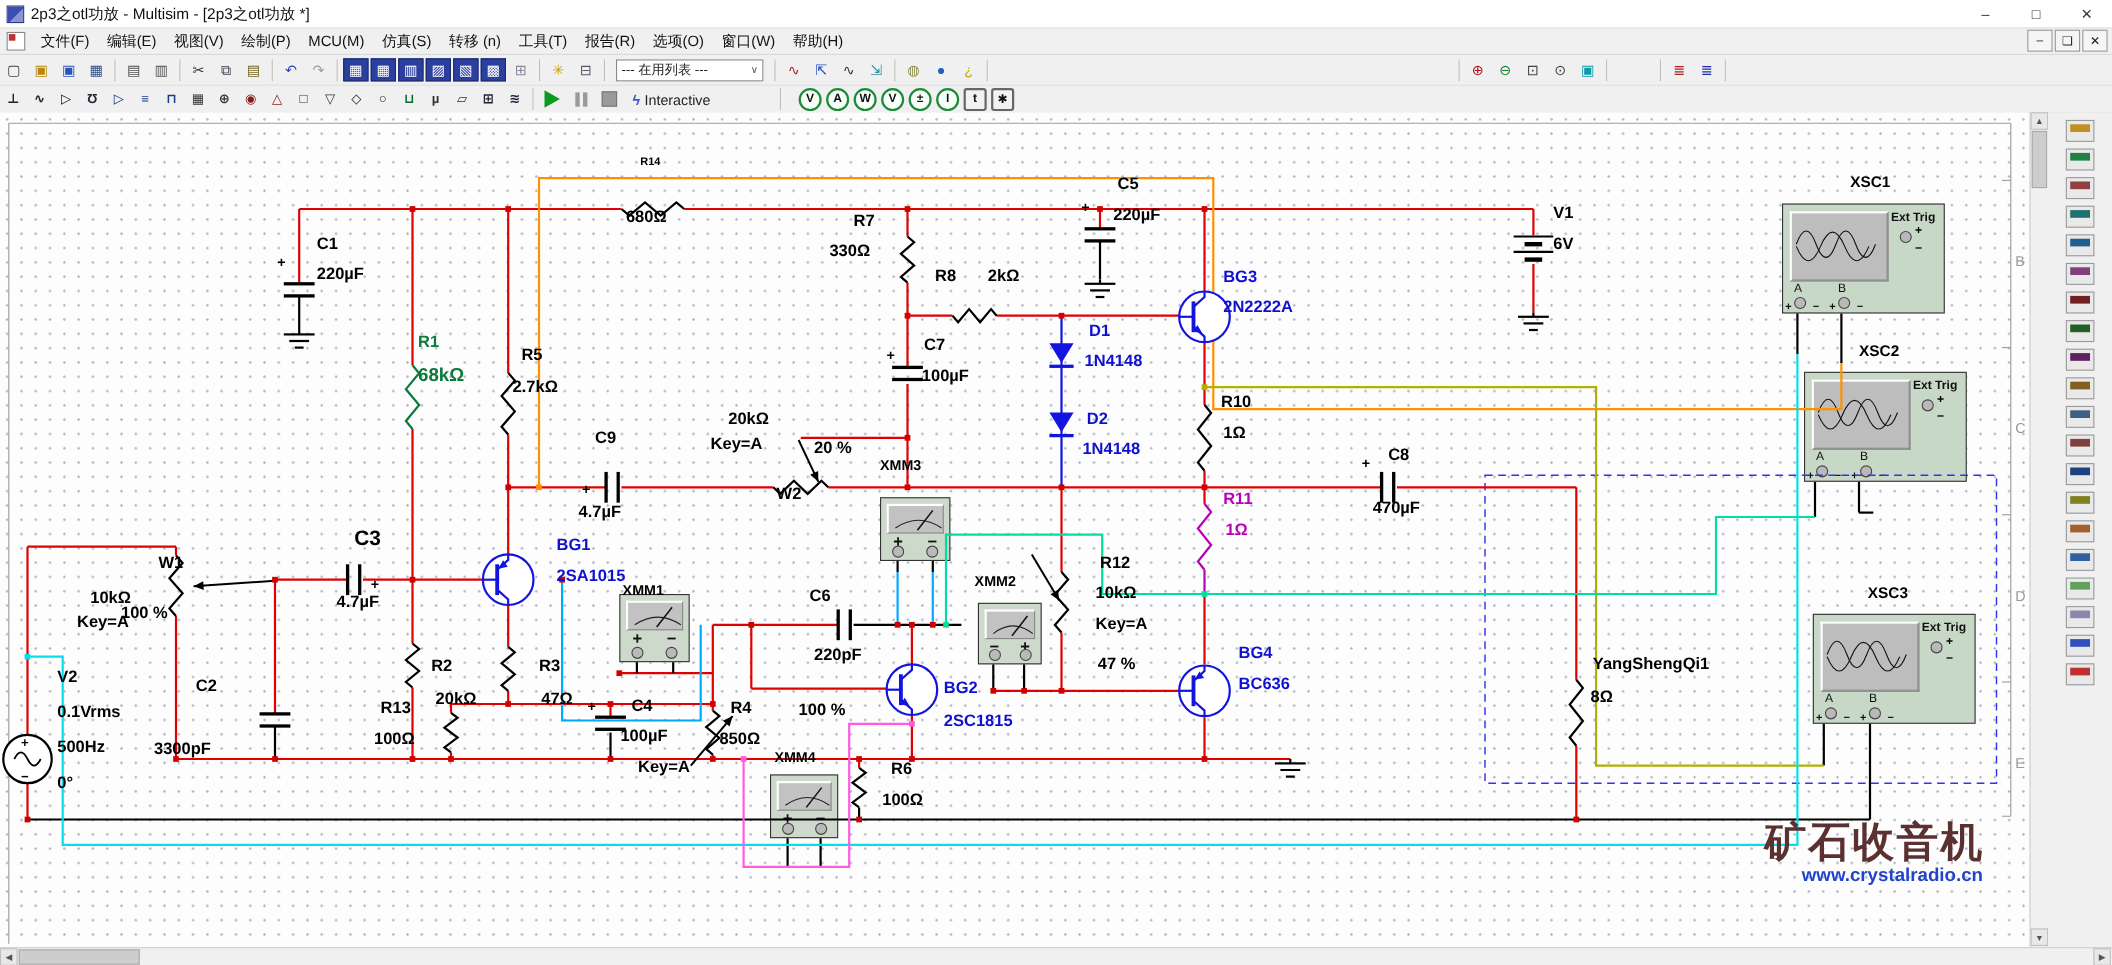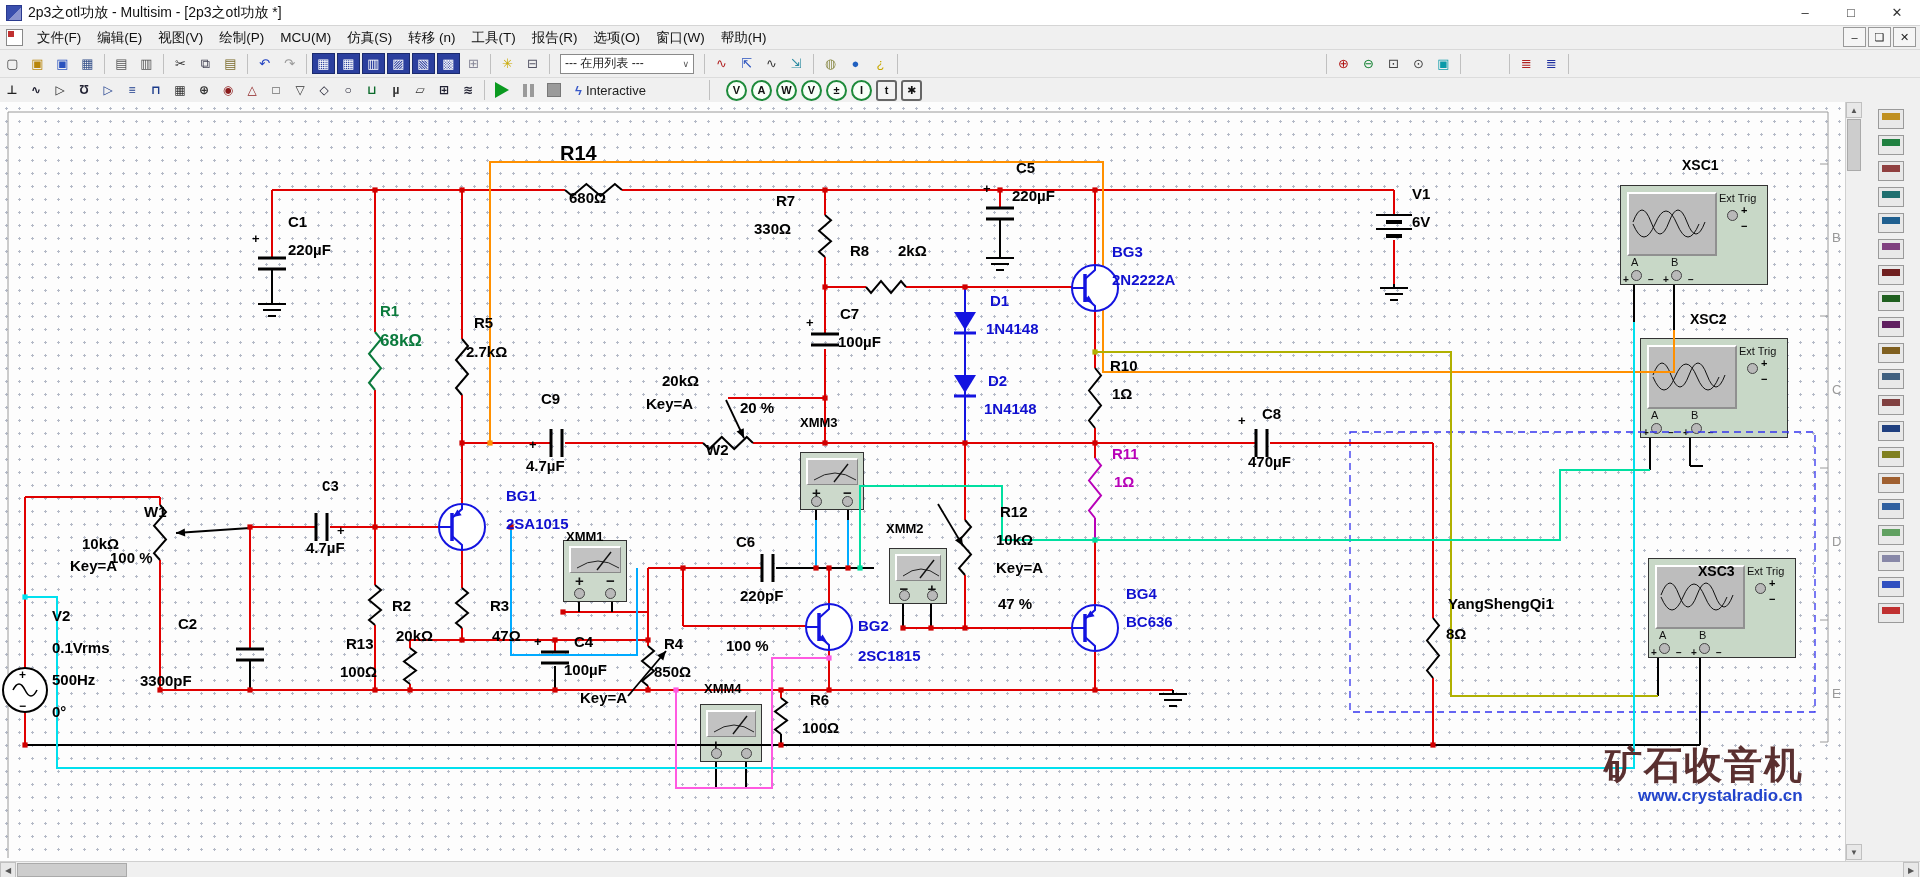--- a/index.html
+++ b/index.html
@@ -49,21 +49,21 @@
   .m-screen{position:absolute;left:5px;top:5px;right:5px;height:24px;background:#c2c2c2;
     border-top:2px solid #fff;border-left:2px solid #fff;border-right:1px solid #888;border-bottom:1px solid #888;overflow:hidden;}
   .m-screen svg{display:block}
   .m-signs{position:absolute;left:0;right:0;top:31px;display:flex;justify-content:space-around;
     font-size:15px;font-weight:bold;color:#111;}
   .m-terms{position:absolute;left:0;right:0;bottom:2px;display:flex;justify-content:space-around;}
   .m-terms b{width:9px;height:9px;border-radius:50%;background:#b9b9b9;border:1px solid #444;}
   .scope{position:absolute;background:#c8d8c7;border:1px solid #333;box-sizing:border-box;z-index:4;}
   .s-screen{position:absolute;left:6px;top:6px;width:86px;height:60px;background:#bdbdbd;
     border:2px solid #fff;border-right-color:#909090;border-bottom-color:#909090;}
-  .s-ext{position:absolute;left:98px;top:6px;font-size:11px;color:#111;}
+  .s-ext{position:absolute;left:98px;top:6px;font-size:11px;color:#111;font-weight:bold;}
   .s-trig{position:absolute;left:106px;top:24px;width:9px;height:9px;border-radius:50%;background:#b9b9b9;border:1px solid #444;}
   .s-trigplus{position:absolute;left:120px;top:18px;font-size:11px;font-weight:bold;}
   .s-trigminus{position:absolute;left:120px;top:34px;font-size:11px;font-weight:bold;}
   .s-a{position:absolute;left:10px;top:70px;font-size:11px;color:#111;}
   .s-b{position:absolute;left:50px;top:70px;font-size:11px;color:#111;}
   .s-ta{position:absolute;left:10px;top:84px;width:9px;height:9px;border-radius:50%;background:#b9b9b9;border:1px solid #444;}
   .s-tb{position:absolute;left:50px;top:84px;width:9px;height:9px;border-radius:50%;background:#b9b9b9;border:1px solid #444;}
   .s-pm{position:absolute;font-size:10px;font-weight:bold;color:#111;}
   #vscroll{position:absolute;left:1845px;top:102px;width:16px;height:759px;background:#f0f0f0;border-left:1px solid #d0d0d0;z-index:8;}
   .varrow{position:absolute;left:0;width:16px;height:16px;background:#e8e8e8;border:1px solid #c0c0c0;
@@ -531,21 +531,21 @@
   </div>
 <div id="hscroll">
   <div class="harrow" style="left:0">◀</div>
   <div id="hthumb"></div>
   <div class="harrow" style="left:1903px">▶</div>
 </div>
 
 <div class="clabel" style="left: 288px; top: 213px; font-size: 15px; color: rgb(0, 0, 0);">C1</div>
 <div class="clabel" style="left: 288px; top: 241px; font-size: 15px; color: rgb(0, 0, 0);">220µF</div>
 <div class="clabel" style="left: 252px; top: 231px; font-size: 13px; color: rgb(0, 0, 0);">+</div>
-<div class="clabel" style="left: 560px; top: 142px; font-size: 20px; color: rgb(0, 0, 0);">R14</div>
+<div class="clabel" style="left: 582px; top: 142px; font-size: 10px; color: rgb(0, 0, 0);">R14</div>
 <div class="clabel" style="left: 569px; top: 189px; font-size: 15px; color: rgb(0, 0, 0);">680Ω</div>
 <div class="clabel" style="left: 380px; top: 302px; font-size: 15px; color: rgb(10, 122, 60);">R1</div>
 <div class="clabel" style="left: 380px; top: 331px; font-size: 17px; color: rgb(10, 122, 60);">68kΩ</div>
 <div class="clabel" style="left: 474px; top: 314px; font-size: 15px; color: rgb(0, 0, 0);">R5</div>
 <div class="clabel" style="left: 466px; top: 343px; font-size: 15px; color: rgb(0, 0, 0);">2.7kΩ</div>
 <div class="clabel" style="left: 776px; top: 192px; font-size: 15px; color: rgb(0, 0, 0);">R7</div>
 <div class="clabel" style="left: 754px; top: 220px; font-size: 15px; color: rgb(0, 0, 0);">330Ω</div>
 <div class="clabel" style="left: 850px; top: 242px; font-size: 15px; color: rgb(0, 0, 0);">R8</div>
 <div class="clabel" style="left: 898px; top: 242px; font-size: 15px; color: rgb(0, 0, 0);">2kΩ</div>
 <div class="clabel" style="left: 840px; top: 305px; font-size: 15px; color: rgb(0, 0, 0);">C7</div>
@@ -576,26 +576,26 @@
 <div class="clabel" style="left: 1114px; top: 473px; font-size: 15px; color: rgb(184, 0, 184);">1Ω</div>
 <div class="clabel" style="left: 1000px; top: 503px; font-size: 15px; color: rgb(0, 0, 0);">R12</div>
 <div class="clabel" style="left: 996px; top: 531px; font-size: 15px; color: rgb(0, 0, 0);">10kΩ</div>
 <div class="clabel" style="left: 996px; top: 559px; font-size: 15px; color: rgb(0, 0, 0);">Key=A</div>
 <div class="clabel" style="left: 998px; top: 595px; font-size: 15px; color: rgb(0, 0, 0);">47 %</div>
 <div class="clabel" style="left: 1262px; top: 405px; font-size: 15px; color: rgb(0, 0, 0);">C8</div>
 <div class="clabel" style="left: 1248px; top: 453px; font-size: 15px; color: rgb(0, 0, 0);">470µF</div>
 <div class="clabel" style="left: 1238px; top: 413px; font-size: 13px; color: rgb(0, 0, 0);">+</div>
 <div class="clabel" style="left: 1682px; top: 157px; font-size: 14px; color: rgb(0, 0, 0);">XSC1</div>
 <div class="clabel" style="left: 1690px; top: 311px; font-size: 14px; color: rgb(0, 0, 0);">XSC2</div>
-<div class="clabel" style="left: 1698px; top: 531px; font-size: 14px; color: rgb(0, 0, 0); margin-top: 32px;">XSC3</div>
+<div class="clabel" style="left: 1698px; top: 531px; font-size: 14px; color: rgb(0, 0, 0);">XSC3</div>
 <div class="clabel" style="left: 144px; top: 503px; font-size: 15px; color: rgb(0, 0, 0);">W1</div>
 <div class="clabel" style="left: 82px; top: 535px; font-size: 15px; color: rgb(0, 0, 0);">10kΩ</div>
 <div class="clabel" style="left: 70px; top: 557px; font-size: 15px; color: rgb(0, 0, 0);">Key=A</div>
 <div class="clabel" style="left: 110px; top: 549px; font-size: 15px; color: rgb(0, 0, 0);">100 %</div>
-<div class="clabel" style="left: 322px; top: 479px; font-size: 14px; color: rgb(0, 0, 0); font-family: Liberation Mono, monospace;">C3</div>
+<div class="clabel" style="left: 322px; top: 479px; font-size: 19px; color: rgb(0, 0, 0);">C3</div>
 <div class="clabel" style="left: 306px; top: 539px; font-size: 15px; color: rgb(0, 0, 0);">4.7µF</div>
 <div class="clabel" style="left: 337px; top: 523px; font-size: 13px; color: rgb(0, 0, 0);">+</div>
 <div class="clabel" style="left: 506px; top: 487px; font-size: 15px; color: rgb(16, 16, 208);">BG1</div>
 <div class="clabel" style="left: 506px; top: 515px; font-size: 15px; color: rgb(16, 16, 208);">2SA1015</div>
 <div class="clabel" style="left: 52px; top: 607px; font-size: 15px; color: rgb(0, 0, 0);">V2</div>
 <div class="clabel" style="left: 52px; top: 639px; font-size: 15px; color: rgb(0, 0, 0);">0.1Vrms</div>
 <div class="clabel" style="left: 52px; top: 671px; font-size: 15px; color: rgb(0, 0, 0);">500Hz</div>
 <div class="clabel" style="left: 52px; top: 703px; font-size: 15px; color: rgb(0, 0, 0);">0°</div>
 <div class="clabel" style="left: 178px; top: 615px; font-size: 15px; color: rgb(0, 0, 0);">C2</div>
 <div class="clabel" style="left: 140px; top: 672px; font-size: 15px; color: rgb(0, 0, 0);">3300pF</div>

